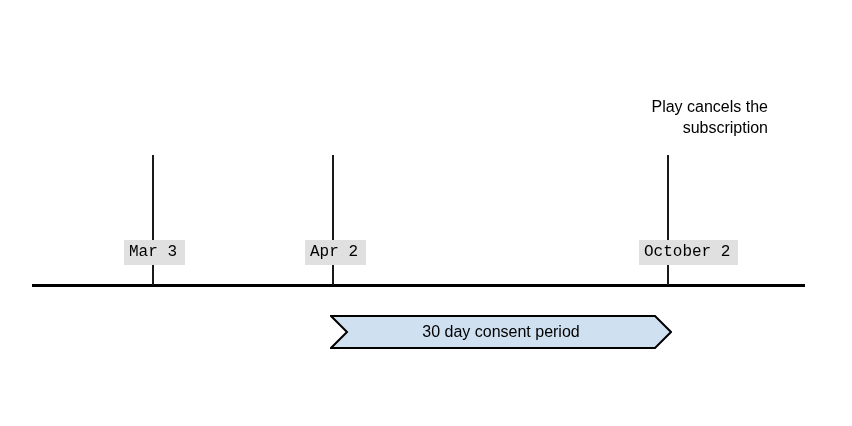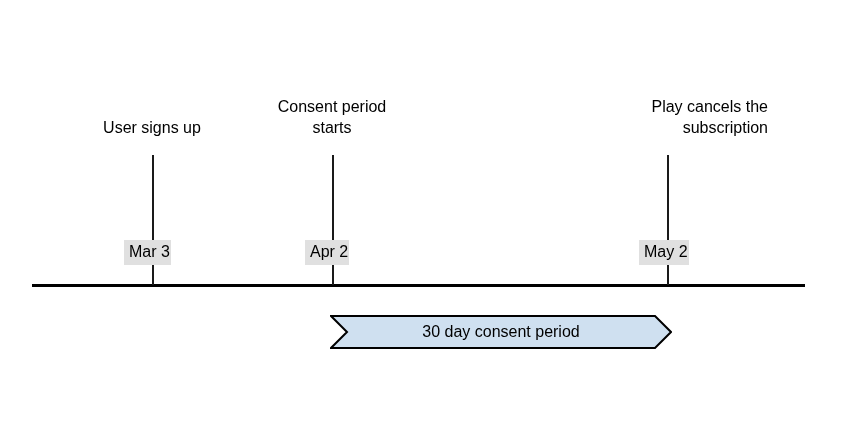--- a/index.html
+++ b/index.html
@@ -67,22 +67,23 @@
   }
 
   
   .date-chip {
     position: absolute;
     top: 240px;
     font-size: 16px;
     line-height: 22px;
     color: #000000;
     background: #e0e0e0;
-    padding: 1px 1px 2px 5px;
+    padding: 1px 8px 2px 5px;
     white-space: nowrap;
+    font-family: Liberation Mono, monospace;
   }
   .date-m1 { left: 124px; }
   .date-m2 { left: 305px; text-align: center; }
   .date-m3 { left: 639px; }
 
   
   .period-banner {
     position: absolute;
     left: 330px;
     top: 315px;
@@ -108,33 +109,30 @@
     pointer-events: none;
   }
 </style>
 </head>
 <body>
 
 <div id="canvas">
 
   <div class="axis-line"></div>
 
-  <div class="event-title title-m1">User signs up</div>
   <div class="tick tick-m1"></div>
   <div class="date-chip date-m1">Mar 3</div>
 
-  <div class="event-title title-m2">Consent period
-starts</div>
   <div class="tick tick-m2"></div>
   <div class="date-chip date-m2">Apr 2</div>
 
   <div class="event-title title-m3">Play cancels the
 subscription</div>
   <div class="tick tick-m3"></div>
-  <div class="date-chip date-m3">May 2</div>
+  <div class="date-chip date-m3">October 2</div>
 
   <div class="period-banner">
     <svg viewBox="0 0 342 34" xmlns="http://www.w3.org/2000/svg">
       <polygon points="1,1 325,1 341,17 325,33 1,33 17,17" fill="#cfe0f0" stroke="#000000" stroke-width="2" stroke-linejoin="miter"></polygon>
     </svg>
     <div class="period-label">30 day consent period</div>
   </div>
 
 </div>
 

